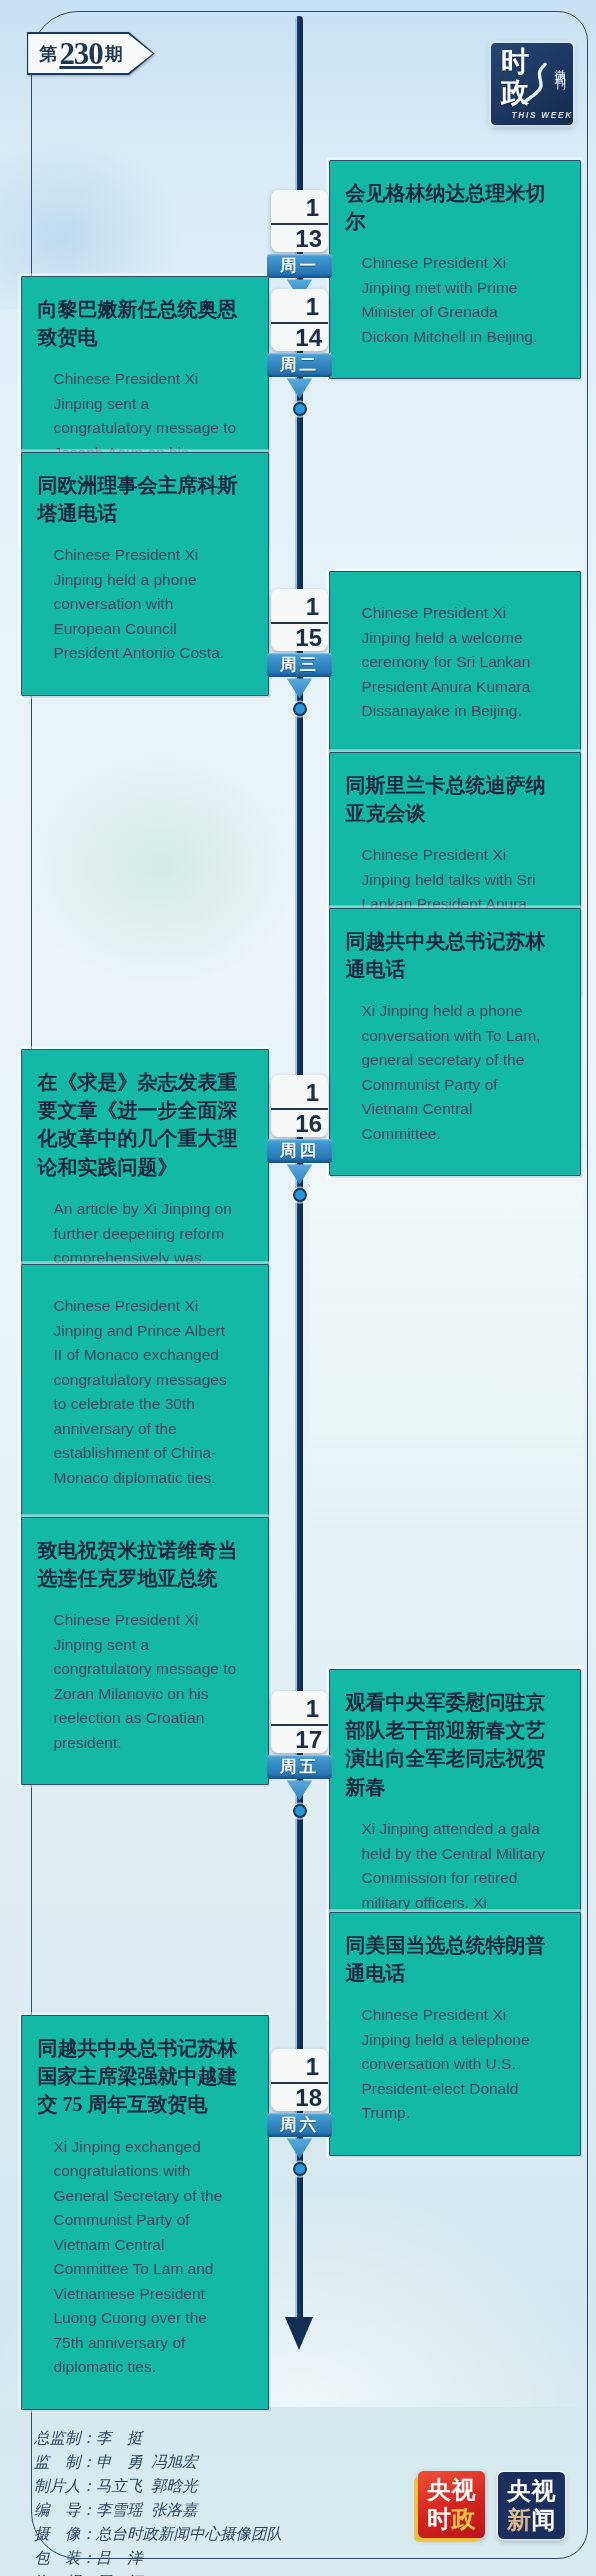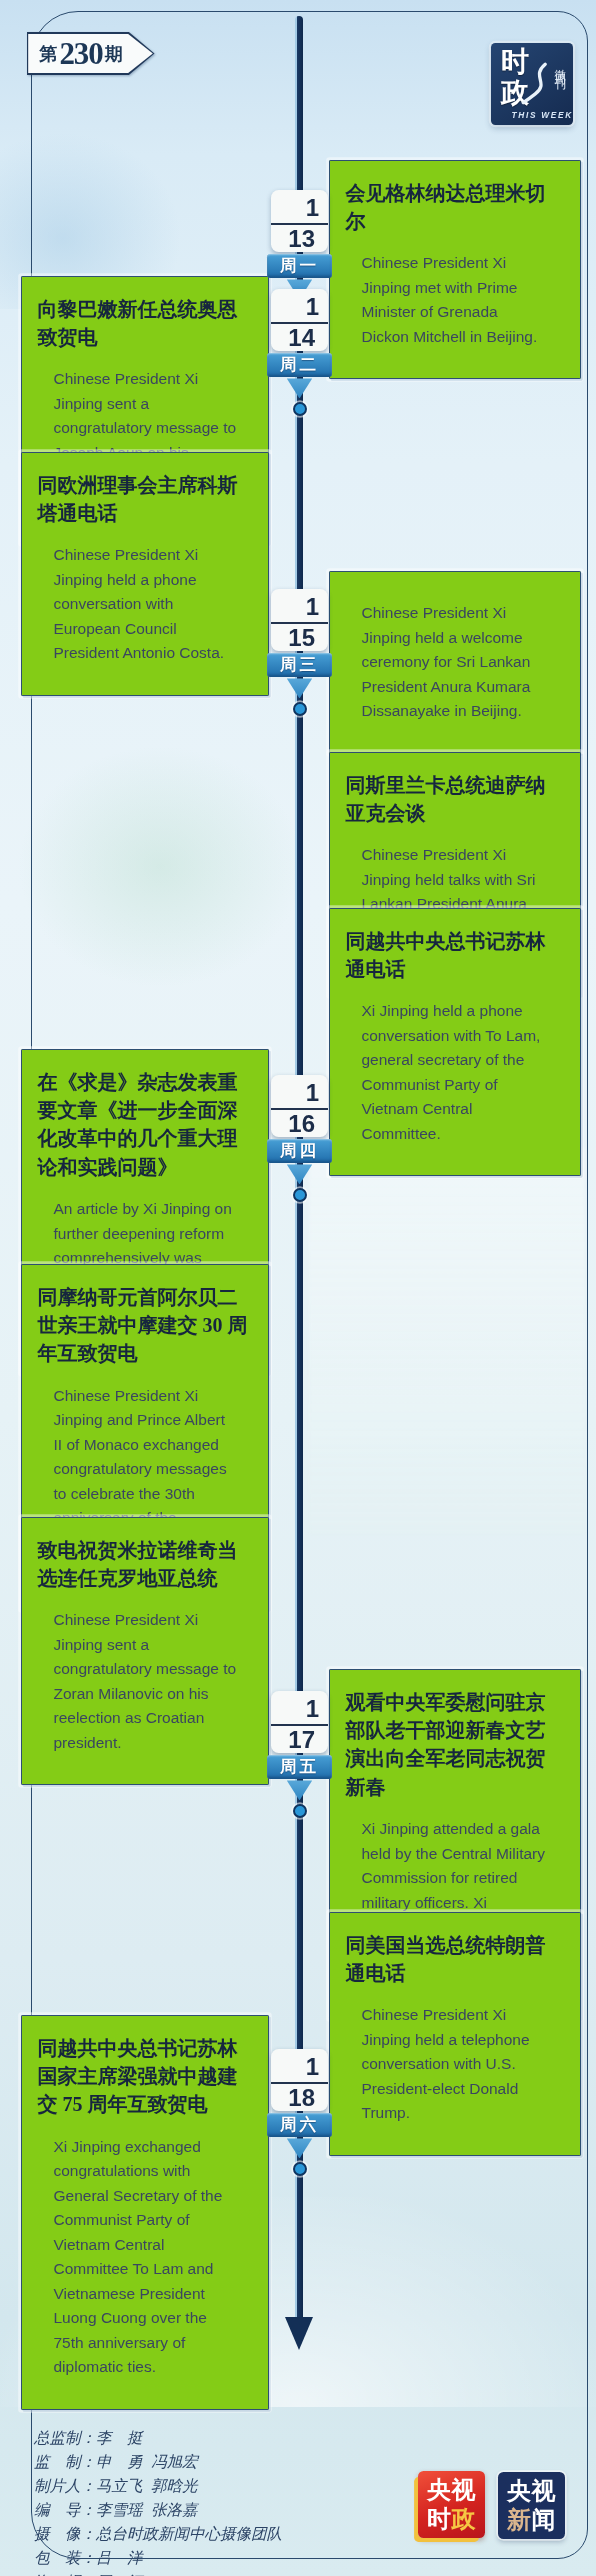--- a/index.html
+++ b/index.html
@@ -16,51 +16,51 @@
   .frame{
     position:absolute;left:31px;top:11px;right:7.7px;bottom:16.6px;
     border:1.7px solid #2a4a6d;border-radius:47px 30px 30px 47px;z-index:1;pointer-events:none;
   }
   
   .issue{position:absolute;left:26.5px;top:32px;width:128px;height:43px;z-index:4;filter:drop-shadow(1.1px 1.7px 1.1px rgba(30,60,100,.35));}
   .issue .outer{position:absolute;inset:0;background:#21395a;clip-path:polygon(0 0,80% 0,100% 50%,80% 100%,0 100%);}
   .issue .inner{position:absolute;inset:1.7px;background:#f9fbfb;clip-path:polygon(0 0,80% 0,100% 50%,80% 100%,0 100%);
     display:flex;align-items:center;justify-content:center;padding-right:19px;color:#1d3756;}
   .issue .small{font-size:18px;font-weight:700;font-family:"Liberation Serif","DejaVu Serif",serif;}
-  .issue .big{font-size:31px;font-weight:700;font-family:"Liberation Serif","DejaVu Serif",serif;margin:0 2.2px;letter-spacing:-1.1px;}
+  .issue .big{font-size:31px;font-weight:700;font-family:"Liberation Serif","DejaVu Serif",serif;margin:0 2.2px;letter-spacing:-1.1px;text-decoration:underline;}
   
   .logo{position:absolute;left:491px;top:43px;width:82px;height:82px;z-index:4;border-radius:4.4px;
     background:linear-gradient(145deg,#254572,#152b50);color:#fff;
     box-shadow:0 0 0 2.2px rgba(255,255,255,.38),0 2.8px 6.6px rgba(30,60,100,.3);}
   .logo .zh{position:absolute;left:10px;top:4.4px;width:34px;font:700 28px/1.08 "Liberation Serif","DejaVu Serif",serif;text-shadow:0 0.6px 1.1px rgba(0,0,0,.4);}
   .logo .vert{position:absolute;right:6.6px;top:16.6px;writing-mode:vertical-rl;font:500 11.6px/1.2 "Liberation Serif",serif;letter-spacing:4.4px;color:#e8f1fb;}
   .logo .en{position:absolute;bottom:5px;width:100%;text-align:right;font:italic 700 8.3px "Liberation Sans",sans-serif;letter-spacing:1.7px;color:#d9e7f7;}
   .logo svg{position:absolute;left:30px;top:19px;}
   
   .tline{position:absolute;left:295px;top:15.5px;width:7.7px;height:2305px;z-index:1;border-radius:4.4px 4.4px 0 0;
     background:linear-gradient(90deg,#a3cbe6 0,#a3cbe6 1.7px,#1b3a66 1.7px,#0f294d 7.7px);}
   .tarrow{position:absolute;left:285px;top:2317px;width:0;height:0;z-index:1;
     border-left:14.4px solid transparent;border-right:14.4px solid transparent;border-top:33px solid #132f56;}
   
   .badge{position:absolute;left:267px;width:65px;z-index:3;}
   .b13{top:190px}.b14{top:289px}.b15{top:589px}.b16{top:1075px}.b17{top:1691px}.b18{top:2049px}
   .badge .box{width:57px;margin:0 auto;height:62px;background:#f7f9f8;border-radius:7.7px;
     box-shadow:0 2.2px 5px rgba(20,50,90,.3);display:flex;flex-direction:column;
     font:700 24px/1 "Liberation Sans",sans-serif;color:#1c2d49;box-sizing:border-box;}
   .badge .m{flex:1;display:flex;align-items:flex-end;justify-content:flex-end;padding:3.3px 8.8px 2.8px 0;border-bottom:2.2px solid #22334e;}
-  .badge .d{flex:1;display:flex;align-items:center;justify-content:flex-end;padding-right:13px;}
+  .badge .d{flex:1;display:flex;align-items:center;justify-content:flex-end;padding-right:6px;}
   .badge .ribbon{margin-top:1.7px;height:24px;background:linear-gradient(180deg,#48a0d6,#1f6dab);border-radius:3.3px;
     display:flex;align-items:center;justify-content:center;font:700 16.6px "Liberation Sans",sans-serif;color:#fff;letter-spacing:2.8px;
     box-shadow:inset 0 1.1px 1.7px rgba(255,255,255,.45),inset 0 -2.2px 2.8px rgba(10,40,80,.4);text-shadow:0 0.6px 1.1px rgba(10,40,80,.5);}
   .badge .chev{width:25.4px;height:20px;margin:1.7px auto 0;background:linear-gradient(180deg,#5aa9da,#2f86c2);
     clip-path:polygon(0 0,100% 0,50% 100%);}
   .badge .dot{width:10px;height:10px;margin:3.3px auto 0;background:#2a97d8;border:2.8px solid #0f3560;border-radius:50%;
     box-shadow:0 0 0 1.7px rgba(255,255,255,.55);}
   
-  .card{position:absolute;background:#84cc16;border:1.1px solid #2d4f72;border-radius:1.1px;
+  .card{position:absolute;background:#14b8a6;border:1.1px solid #2d4f72;border-radius:1.1px;
     padding:13.2px 15.5px;box-sizing:border-box;z-index:2;
     box-shadow:1.7px 1.7px 0 rgba(140,170,200,.35),0 0 0 2.8px rgba(255,255,255,.45);}
   .card.left{left:21px;width:248px;}
   .card.right{left:329px;width:252px;}
   .card h3{margin:4.4px 0 8.8px;font:600 20px/1.42 "Liberation Serif","DejaVu Serif",serif;color:#16263e;}
   .card p{margin:16px;font:400 15.5px/1.58 "Liberation Sans","DejaVu Sans",sans-serif;color:#3a4660;}
   .c1{top:160px;min-height:149px}.c2{top:276px;min-height:159px}.c3{top:452px;min-height:140px}
   .c4{top:571px;min-height:162px}.c5{top:752px;min-height:140px}.c6{top:908px;min-height:171px}
   .c7{top:1049px;min-height:202px}.c8{top:1264px;min-height:237px}.c9{top:1517px;min-height:172px}
   .c10{top:1669px;min-height:229px}.c11{top:1912px;min-height:130px}.c12{top:2015px;min-height:247px}
@@ -188,21 +188,20 @@
 </div>
 <div class="card right c6">
   <h3>同越共中央总书记苏林通电话</h3>
   <p>Xi Jinping held a phone conversation with To Lam, general secretary of the Communist Party of Vietnam Central Committee.</p>
 </div>
 <div class="card left c7">
   <h3>在《求是》杂志发表重要文章《进一步全面深化改革中的几个重大理论和实践问题》</h3>
   <p>An article by Xi Jinping on further deepening reform comprehensively was published in this year's second issue of Qiushi Journal.</p>
 </div>
 <div class="card left c8">
-  <h3>同摩纳哥元首阿尔贝二世亲王就中摩建交 30 周年互致贺电</h3>
   <p>Chinese President Xi Jinping and Prince Albert II of Monaco exchanged congratulatory messages to celebrate the 30th anniversary of the establishment of China-Monaco diplomatic ties.</p>
 </div>
 <div class="card left c9">
   <h3>致电祝贺米拉诺维奇当选连任克罗地亚总统</h3>
   <p>Chinese President Xi Jinping sent a congratulatory message to Zoran Milanovic on his reelection as Croatian president.</p>
 </div>
 <div class="card right c10">
   <h3>观看中央军委慰问驻京部队老干部迎新春文艺演出向全军老同志祝贺新春</h3>
   <p>Xi Jinping attended a gala held by the Central Military Commission for retired military officers. Xi extended Spring Festival greetings to the country's military veterans.</p>
 </div>

